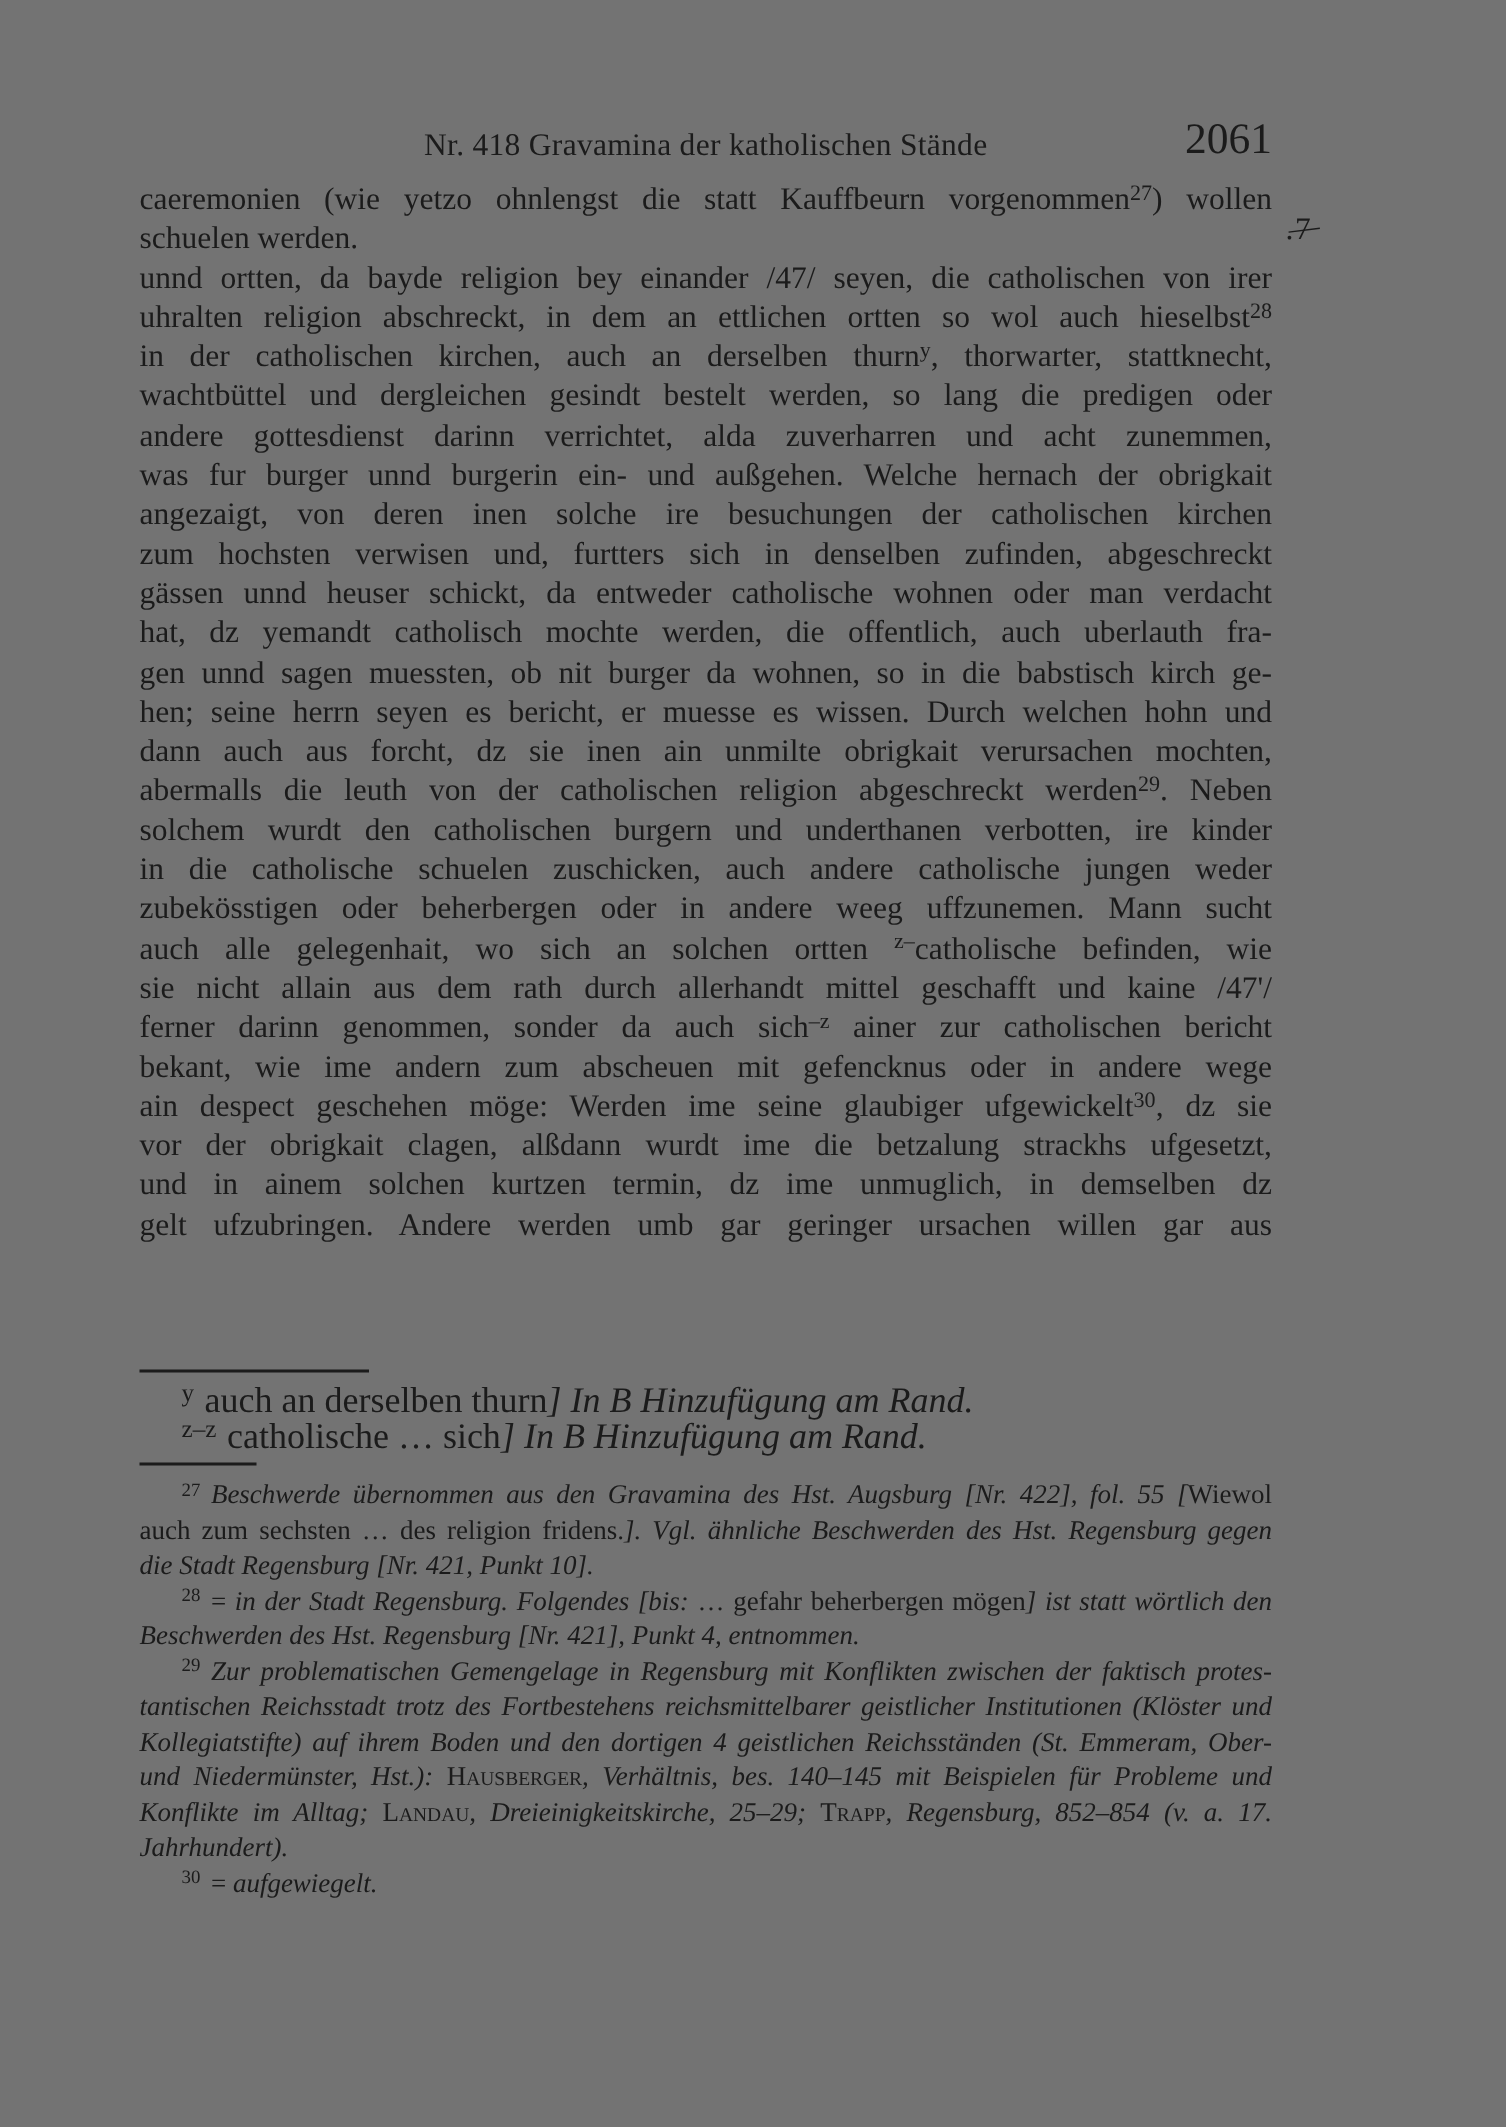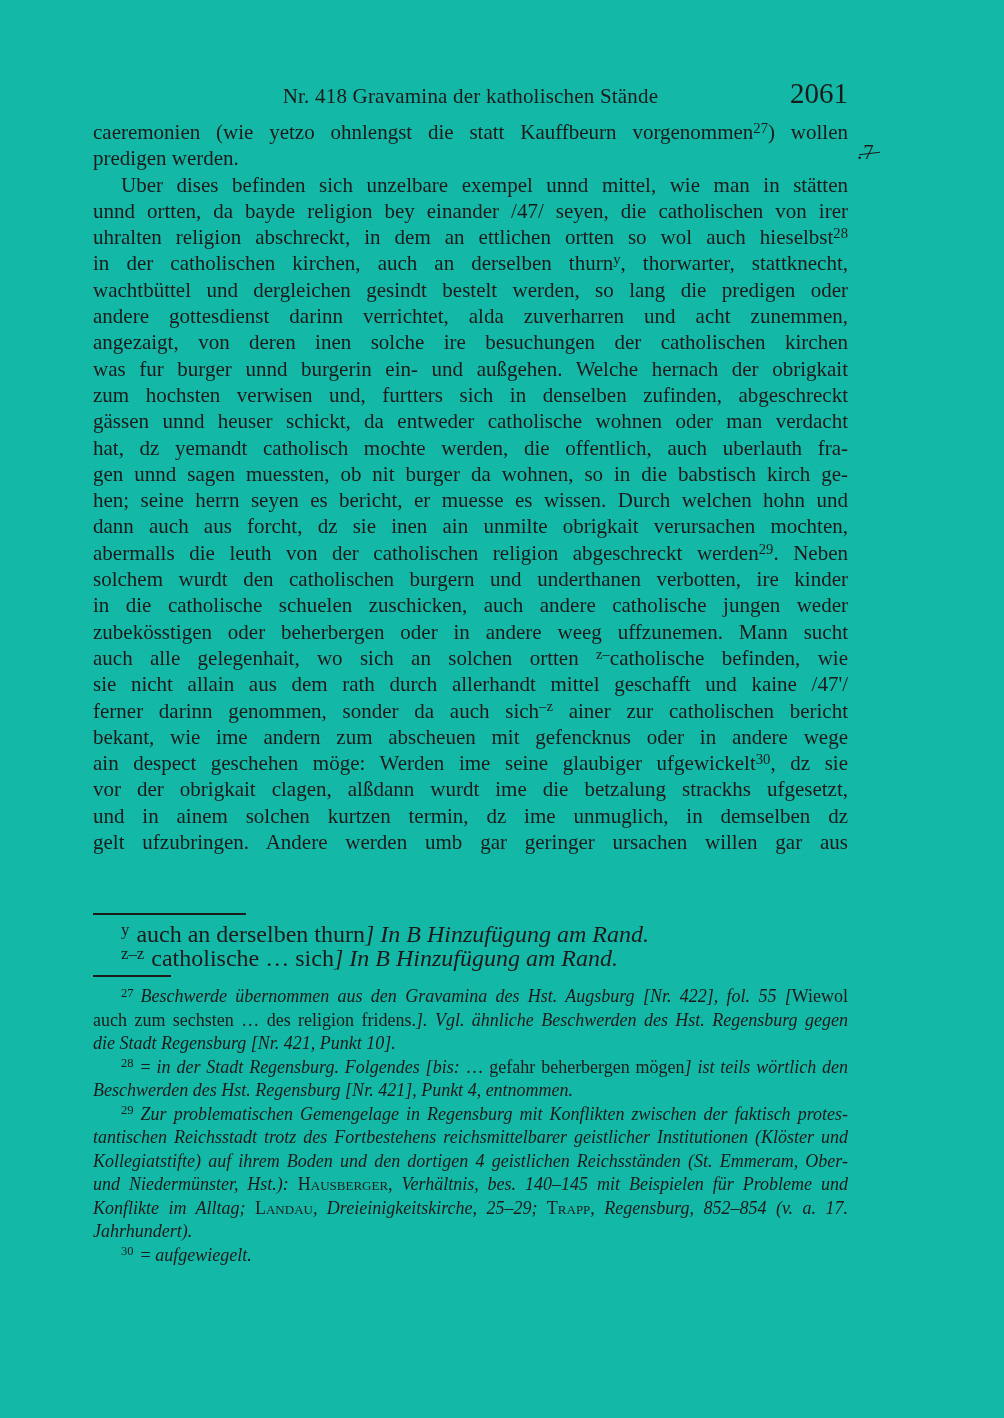--- a/index.html
+++ b/index.html
@@ -62,40 +62,39 @@
   .rule {
     border:0; border-top:2px solid #1b1b1b;
     margin:0 0 7px 0;
   }
   .rule-apparatus { width:153px; }
   .rule-footnotes { width:78px; margin-bottom:8px; }
 </style>
 </head>
 <body>
 
-<div class="page" style="background: #14b8a6; color: rgb(27, 27, 27);">
+<div class="page" style="background: #737373; color: rgb(27, 27, 27);">
 
   <div class="running-header">
     <span class="header-title">Nr. 418 Gravamina der katholischen Stände</span>
     <span class="page-number">2061</span>
   </div>
 
   <div class="margin-note"><span>.</span><span class="strike-wrap"><span>7</span></span></div>
 
   <div class="body-block">
       <div class="line j"><span>caeremonien (wie yetzo ohnlengst die statt Kauffbeurn vorgenommen</span><span class="sup">27</span><span>) wollen</span></div>
-      <div class="line"><span>predigen werden.</span></div>
-      <div class="line j ind"><span>Uber dises befinden sich unzelbare exempel unnd mittel, wie man in stätten</span></div>
+      <div class="line"><span>schuelen werden.</span></div>
       <div class="line j"><span>unnd ortten, da bayde religion bey einander /47/ seyen, die catholischen von irer</span></div>
       <div class="line j"><span>uhralten religion abschreckt, in dem an ettlichen ortten so wol auch hieselbst</span><span class="sup">28</span></div>
       <div class="line j"><span>in der catholischen kirchen, auch an derselben thurn</span><span class="sup">y</span><span>, thorwarter, stattknecht,</span></div>
       <div class="line j"><span>wachtbüttel und dergleichen gesindt bestelt werden, so lang die predigen oder</span></div>
       <div class="line j"><span>andere gottesdienst darinn verrichtet, alda zuverharren und acht zunemmen,</span></div>
+      <div class="line j"><span>was fur burger unnd burgerin ein- und außgehen. Welche hernach der obrigkait</span></div>
       <div class="line j"><span>angezaigt, von deren inen solche ire besuchungen der catholischen kirchen</span></div>
-      <div class="line j"><span>was fur burger unnd burgerin ein- und außgehen. Welche hernach der obrigkait</span></div>
       <div class="line j"><span>zum hochsten verwisen und, furtters sich in denselben zufinden, abgeschreckt</span></div>
       <div class="line j"><span>gässen unnd heuser schickt, da entweder catholische wohnen oder man verdacht</span></div>
       <div class="line j"><span>hat, dz yemandt catholisch mochte werden, die offentlich, auch uberlauth fra-</span></div>
       <div class="line j"><span>gen unnd sagen muessten, ob nit burger da wohnen, so in die babstisch kirch ge-</span></div>
       <div class="line j"><span>hen; seine herrn seyen es bericht, er muesse es wissen. Durch welchen hohn und</span></div>
       <div class="line j"><span>dann auch aus forcht, dz sie inen ain unmilte obrigkait verursachen mochten,</span></div>
       <div class="line j"><span>abermalls die leuth von der catholischen religion abgeschreckt werden</span><span class="sup">29</span><span>. Neben</span></div>
       <div class="line j"><span>solchem wurdt den catholischen burgern und underthanen verbotten, ire kinder</span></div>
       <div class="line j"><span>in die catholische schuelen zuschicken, auch andere catholische jungen weder</span></div>
       <div class="line j"><span>zubekösstigen oder beherbergen oder in andere weeg uffzunemen. Mann sucht</span></div>
@@ -116,21 +115,21 @@
         <div class="line ind"><span class="sup m">z–z</span><span>catholische … sich</span><span class="it">] In B Hinzufügung am Rand.</span></div>
       </div>
   </div>
 
   <div class="footnotes-block">
     <hr class="rule rule-footnotes">
     <div>
         <div class="line j ind"><span class="sup m">27</span><span class="it">Beschwerde übernommen aus den Gravamina des Hst. Augsburg [Nr. 422], fol. 55 [</span><span>Wiewol</span></div>
         <div class="line j"><span>auch zum sechsten … des religion fridens.</span><span class="it">]. Vgl. ähnliche Beschwerden des Hst. Regensburg gegen</span></div>
         <div class="line"><span class="it">die Stadt Regensburg [Nr. 421, Punkt 10].</span></div>
-        <div class="line j ind"><span class="sup m">28</span><span>= </span><span class="it">in der Stadt Regensburg. Folgendes [bis:</span><span> … gefahr beherbergen mögen</span><span class="it">] ist teils wörtlich den</span></div>
+        <div class="line j ind"><span class="sup m">28</span><span>= </span><span class="it">in der Stadt Regensburg. Folgendes [bis:</span><span> … gefahr beherbergen mögen</span><span class="it">] ist statt wörtlich den</span></div>
         <div class="line"><span class="it">Beschwerden des Hst. Regensburg [Nr. 421], Punkt 4, entnommen.</span></div>
         <div class="line j ind"><span class="sup m">29</span><span class="it">Zur problematischen Gemengelage in Regensburg mit Konflikten zwischen der faktisch protes-</span></div>
         <div class="line j"><span class="it">tantischen Reichsstadt trotz des Fortbestehens reichsmittelbarer geistlicher Institutionen (Klöster und</span></div>
         <div class="line j"><span class="it">Kollegiatstifte) auf ihrem Boden und den dortigen 4 geistlichen Reichsständen (St. Emmeram, Ober-</span></div>
         <div class="line j"><span class="it">und Niedermünster, Hst.): </span><span class="sc">Hausberger</span><span class="it">, Verhältnis, bes. 140–145 mit Beispielen für Probleme und</span></div>
         <div class="line j"><span class="it">Konflikte im Alltag; </span><span class="sc">Landau</span><span class="it">, Dreieinigkeitskirche, 25–29; </span><span class="sc">Trapp</span><span class="it">, Regensburg, 852–854 (v. a. 17.</span></div>
         <div class="line"><span class="it">Jahrhundert).</span></div>
         <div class="line ind"><span class="sup m">30</span><span>= </span><span class="it">aufgewiegelt.</span></div>
       </div>
   </div>

